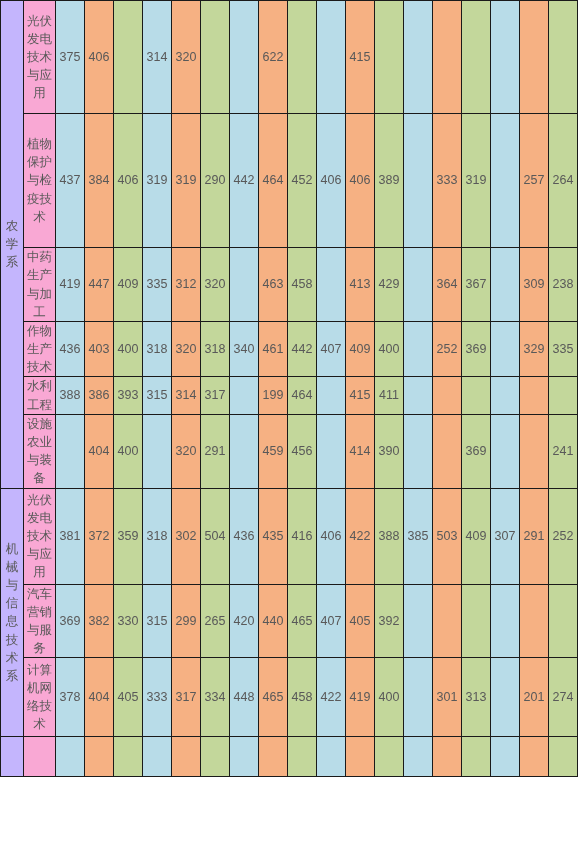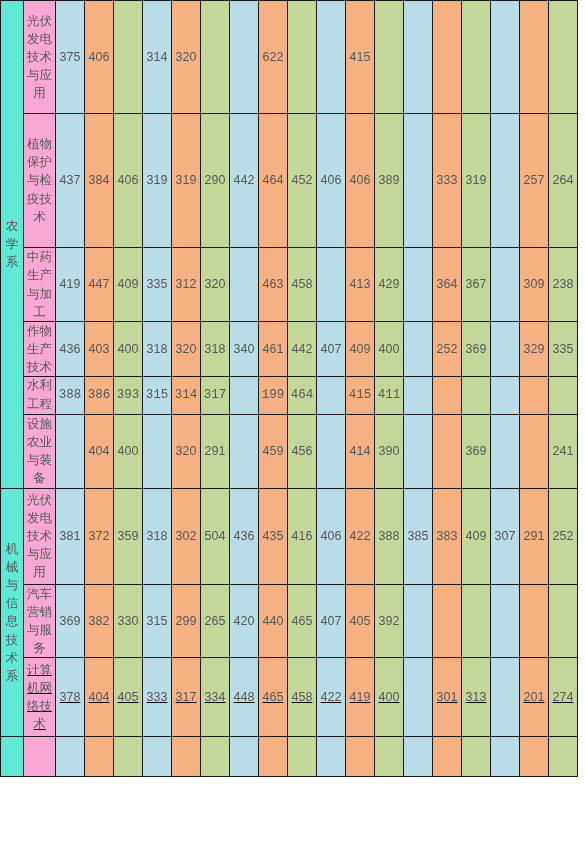--- a/index.html
+++ b/index.html
@@ -34,21 +34,21 @@
     color: #595959;
     line-height: 1.45;
     overflow: hidden;
   }
   
   col.c-dept  { width: 23px; }
   col.c-major { width: 32px; }
   col.c-data  { width: 29px; }
 
   td.dept-cell {
-    background: #5eead4;
+    background: #c4b5fd;
     color: #8a8a8a;
     font-size: 12.5px;
     padding: 0 4px;
     word-break: break-all;
     line-height: 1.55;
   }
   td.major-cell {
     background: #f9a8d4;
     color: #8a8a8a;
     font-size: 12.5px;
@@ -190,21 +190,21 @@
           <td class="data-cell v-blue">407</td>
           <td class="data-cell v-orange">409</td>
           <td class="data-cell v-green">400</td>
           <td class="data-cell v-blue"></td>
           <td class="data-cell v-orange">252</td>
           <td class="data-cell v-green">369</td>
           <td class="data-cell v-blue"></td>
           <td class="data-cell v-orange">329</td>
           <td class="data-cell v-green">335</td>
         </tr>
-        <tr style="height: 36px; font-family: Liberation Mono, monospace;">
+        <tr style="height: 36px;">
           <td class="major-cell">水利工程</td>
           <td class="data-cell v-blue">388</td>
           <td class="data-cell v-orange">386</td>
           <td class="data-cell v-green">393</td>
           <td class="data-cell v-blue">315</td>
           <td class="data-cell v-orange">314</td>
           <td class="data-cell v-green">317</td>
           <td class="data-cell v-blue"></td>
           <td class="data-cell v-orange">199</td>
           <td class="data-cell v-green">464</td>
@@ -248,21 +248,21 @@
           <td class="data-cell v-blue">318</td>
           <td class="data-cell v-orange">302</td>
           <td class="data-cell v-green">504</td>
           <td class="data-cell v-blue">436</td>
           <td class="data-cell v-orange">435</td>
           <td class="data-cell v-green">416</td>
           <td class="data-cell v-blue">406</td>
           <td class="data-cell v-orange">422</td>
           <td class="data-cell v-green">388</td>
           <td class="data-cell v-blue">385</td>
-          <td class="data-cell v-orange">383</td>
+          <td class="data-cell v-orange">503</td>
           <td class="data-cell v-green">409</td>
           <td class="data-cell v-blue">307</td>
           <td class="data-cell v-orange">291</td>
           <td class="data-cell v-green">252</td>
         </tr>
         <tr style="height: 73px;">
           <td class="major-cell">汽车营销与服务</td>
           <td class="data-cell v-blue">369</td>
           <td class="data-cell v-orange">382</td>
           <td class="data-cell v-green">330</td>
@@ -275,21 +275,21 @@
           <td class="data-cell v-blue">407</td>
           <td class="data-cell v-orange">405</td>
           <td class="data-cell v-green">392</td>
           <td class="data-cell v-blue"></td>
           <td class="data-cell v-orange"></td>
           <td class="data-cell v-green"></td>
           <td class="data-cell v-blue"></td>
           <td class="data-cell v-orange"></td>
           <td class="data-cell v-green"></td>
         </tr>
-        <tr style="height: 79px; text-decoration: underline;">
+        <tr style="height: 79px;">
           <td class="major-cell">计算机网络技术</td>
           <td class="data-cell v-blue">378</td>
           <td class="data-cell v-orange">404</td>
           <td class="data-cell v-green">405</td>
           <td class="data-cell v-blue">333</td>
           <td class="data-cell v-orange">317</td>
           <td class="data-cell v-green">334</td>
           <td class="data-cell v-blue">448</td>
           <td class="data-cell v-orange">465</td>
           <td class="data-cell v-green">458</td>

